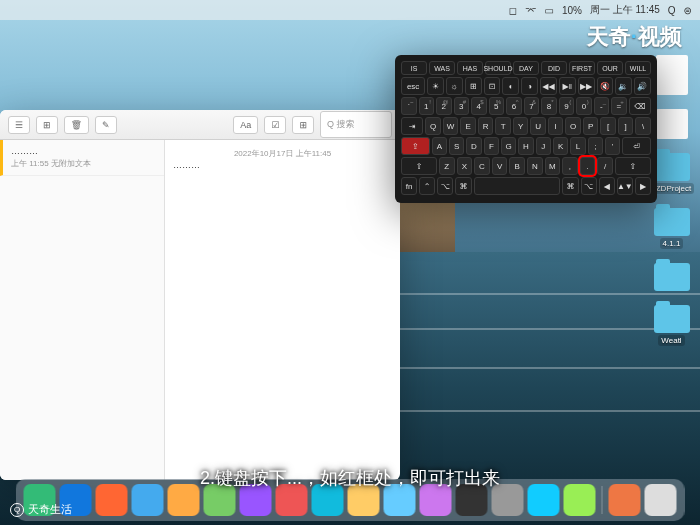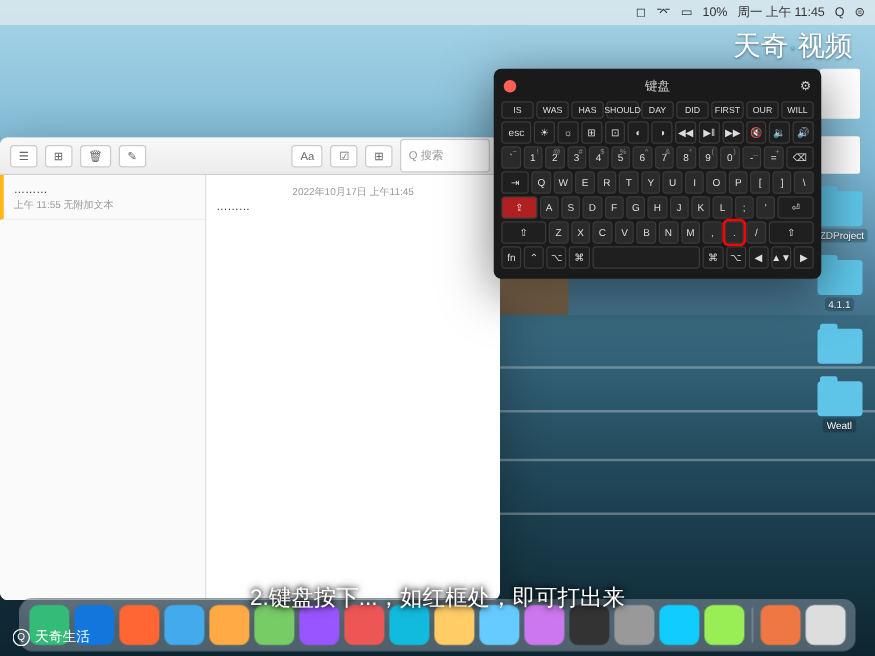--- a/index.html
+++ b/index.html
@@ -4,21 +4,21 @@
 <style>
 *{margin:0;padding:0;box-sizing:border-box;font-family:-apple-system,BlinkMacSystemFont,"Helvetica Neue",sans-serif}
 body{width:700px;height:525px;overflow:hidden;position:relative;background:linear-gradient(180deg,#a8d5e8 0%,#7db8d4 25%,#4a7a95 45%,#2d5668 60%,#1a3542 100%)}
 .bg{position:absolute;inset:0;z-index:0}
 .mountain{position:absolute;top:32%;left:0;right:35%;height:100px;background:linear-gradient(180deg,#c4a574 0%,#8b7355 60%,#5a4a38 100%);clip-path:polygon(0 40%,10% 20%,25% 35%,40% 10%,55% 25%,70% 5%,85% 30%,100% 20%,100% 100%,0 100%)}
 .ocean{position:absolute;top:48%;left:0;right:0;bottom:0;background:linear-gradient(180deg,#3a6b82 0%,#1f4556 50%,#0d2530 100%)}
 .wave{position:absolute;width:100%;height:2px;background:rgba(255,255,255,0.3)}
 .menubar{position:absolute;top:0;left:0;right:0;height:20px;background:rgba(240,240,240,0.6);display:flex;align-items:center;padding:0 8px;font-size:10px;color:#333;z-index:100}
 .menubar .left{display:flex;gap:12px}
 .menubar .right{margin-left:auto;display:flex;gap:8px;align-items:center}
-.watermark-tr{position:absolute;top:22px;right:18px;color:#fff;font-size:22px;font-weight:400;z-index:95;text-shadow:0 1px 2px rgba(0,0,0,0.5)}
+.watermark-tr{position:absolute;top:22px;right:18px;color:#fff;font-size:22px;font-weight:700;z-index:95;text-shadow:0 1px 2px rgba(0,0,0,0.5)}
 .watermark-tr .dot{color:#4fc3f7}
 .watermark-bl{position:absolute;bottom:8px;left:10px;color:#fff;font-size:11px;z-index:95;display:flex;align-items:center;gap:4px}
 .watermark-bl .icon{width:14px;height:14px;border:1.5px solid #fff;border-radius:50%;display:flex;align-items:center;justify-content:center;font-size:8px}
 .desktop-icons{position:absolute;right:6px;top:55px;display:flex;flex-direction:column;gap:14px;z-index:5}
 .desktop-icon{width:45px;display:flex;flex-direction:column;align-items:center;gap:2px}
 .desktop-icon .folder{width:36px;height:28px;background:#5ec5e8;border-radius:3px;position:relative}
 .desktop-icon .folder::before{content:'';position:absolute;top:-4px;left:2px;width:14px;height:6px;background:#5ec5e8;border-radius:2px 2px 0 0}
 .desktop-icon .label{color:#fff;font-size:8px;text-align:center;text-shadow:0 1px 1px rgba(0,0,0,0.5);background:rgba(0,0,0,0.2);padding:1px 3px;border-radius:3px}
 .desktop-icon .doc{width:32px;height:40px;background:#fff;border-radius:2px}
 .notes-window{position:absolute;top:110px;left:0;width:400px;height:370px;background:#fff;border-radius:6px;box-shadow:0 10px 40px rgba(0,0,0,0.3);z-index:20;display:flex;flex-direction:column;overflow:hidden}
@@ -123,25 +123,20 @@
       </div>
     </div>
     <div class="notes-content">
       <div class="notes-date">2022年10月17日 上午11:45</div>
       <div class="notes-text">………</div>
     </div>
   </div>
 </div>
 
 <div class="keyboard-window">
-  <div class="kb-titlebar">
-    <div class="kb-close"></div>
-    <span>键盘</span>
-    <span class="kb-gear">⚙</span>
-  </div>
   <div class="kb-row" id="kb-sugg">
       <div class="key sugg dark">IS</div>
       <div class="key sugg dark">WAS</div>
       <div class="key sugg dark">HAS</div>
       <div class="key sugg dark">SHOULD</div>
       <div class="key sugg dark">DAY</div>
       <div class="key sugg dark">DID</div>
       <div class="key sugg dark">FIRST</div>
       <div class="key sugg dark">OUR</div>
       <div class="key sugg dark">WILL</div>

